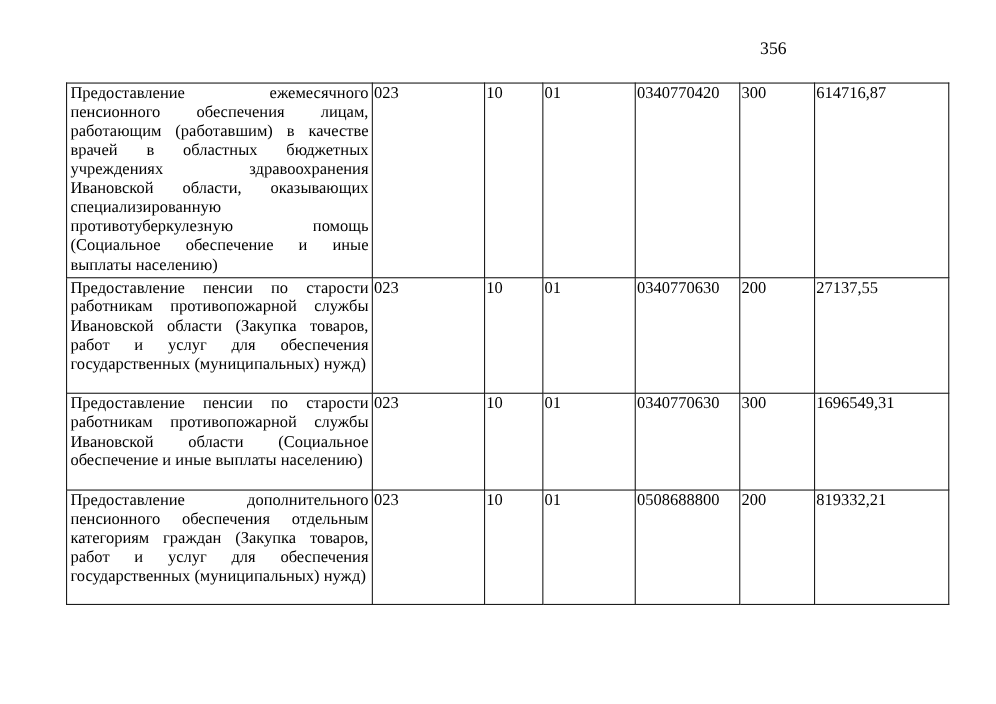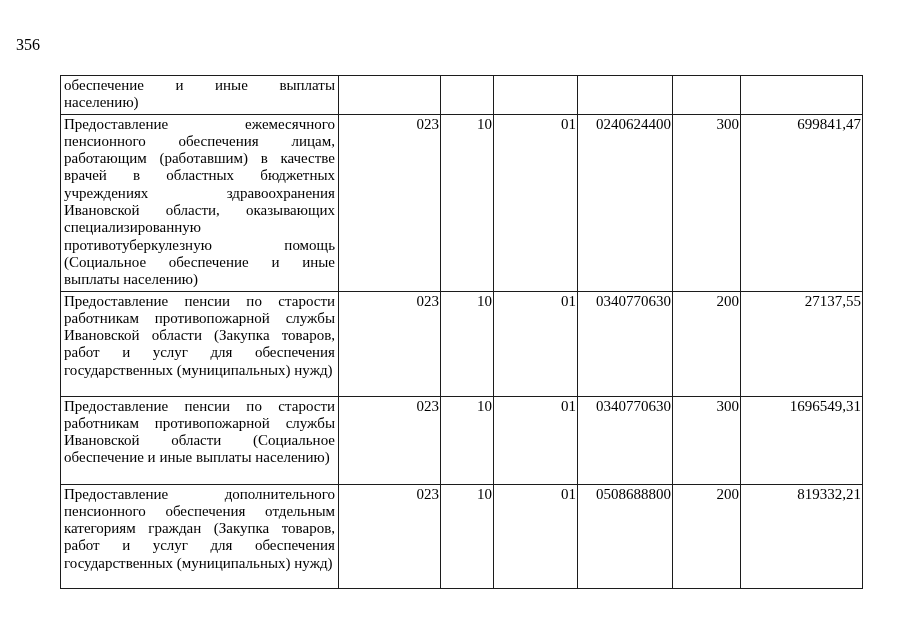--- a/index.html
+++ b/index.html
@@ -13,24 +13,23 @@
     position: relative;
     overflow: hidden;
     font-family: "Liberation Serif", serif;
     color: #000000;
   }
   .page-number {
     position: absolute;
     top: 36px;
     left: 0;
     width: 715px;
-    text-align: left;
+    text-align: right;
     font-size: 16px;
     line-height: 18px;
-    padding-left: 16px;
   }
   table.budget-table {
     position: absolute;
     left: 60px;
     top: 75px;
     width: 802px;
     border-collapse: collapse;
     table-layout: fixed;
   }
   td {
@@ -38,21 +37,21 @@
     vertical-align: top;
     font-size: 15px;
     line-height: 17.3px;
     padding: 1px 3px 2px 3px;
     overflow: hidden;
   }
   td.desc {
     text-align: justify;
   }
   td.code, td.amount {
-    text-align: right;
+    text-align: left;
     padding-left: 1px;
     padding-right: 1px;
   }
   .jline { text-align: justify; }
   .jline.full { text-align-last: justify; }
   tr.r0 { height: 37px; }
   tr.r1 { height: 173px; padding-left: 43px; }
   tr.r2 { height: 105px; }
   tr.r3 { height: 88px; }
   tr.r4 { height: 104px; margin-left: 28px; }
@@ -66,40 +65,28 @@
   <colgroup>
     <col style="width:278px">
     <col style="width:102px">
     <col style="width:53px">
     <col style="width:84px">
     <col style="width:95px">
     <col style="width:68px">
     <col style="width:122px">
   </colgroup>
   <tbody>
-    <tr class="r0">
-      <td class="desc">
-        <div class="jline full">обеспечение и иные выплаты</div>
-        <div class="jline">населению)</div>
-      </td>
-      <td class="code"></td>
-      <td class="code"></td>
-      <td class="code"></td>
-      <td class="code"></td>
-      <td class="code"></td>
-      <td class="amount"></td>
-    </tr>
     <tr class="r1">
       <td class="desc">Предоставление ежемесячного пенсионного обеспечения лицам, работающим (работавшим) в качестве врачей в областных бюджетных учреждениях здравоохранения Ивановской области, оказывающих специализированную противотуберкулезную помощь (Социальное обеспечение и иные выплаты населению)</td>
       <td class="code">023</td>
       <td class="code">10</td>
       <td class="code">01</td>
-      <td class="code">0240624400</td>
+      <td class="code">0340770420</td>
       <td class="code">300</td>
-      <td class="amount">699841,47</td>
+      <td class="amount">614716,87</td>
     </tr>
     <tr class="r2">
       <td class="desc">Предоставление пенсии по старости работникам противопожарной службы Ивановской области (Закупка товаров, работ и услуг для обеспечения государственных (муниципальных) нужд)</td>
       <td class="code">023</td>
       <td class="code">10</td>
       <td class="code">01</td>
       <td class="code">0340770630</td>
       <td class="code">200</td>
       <td class="amount">27137,55</td>
     </tr>

